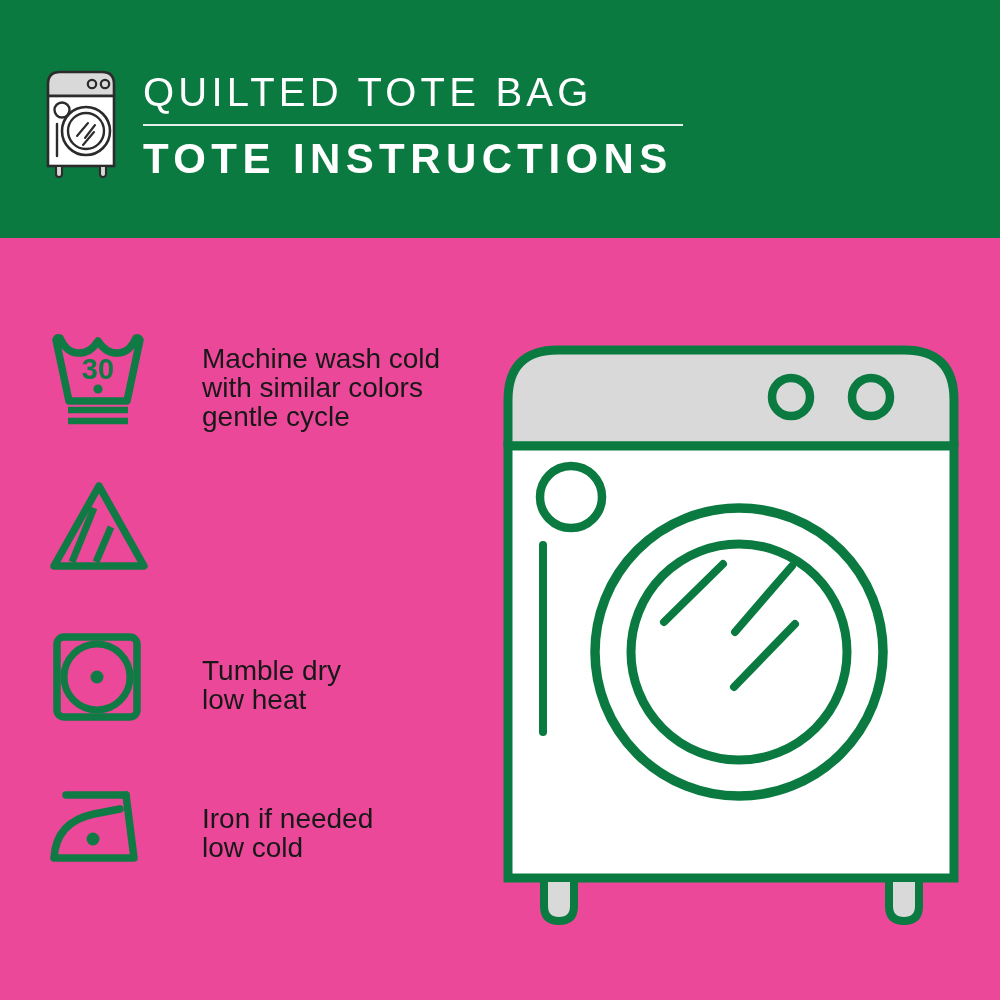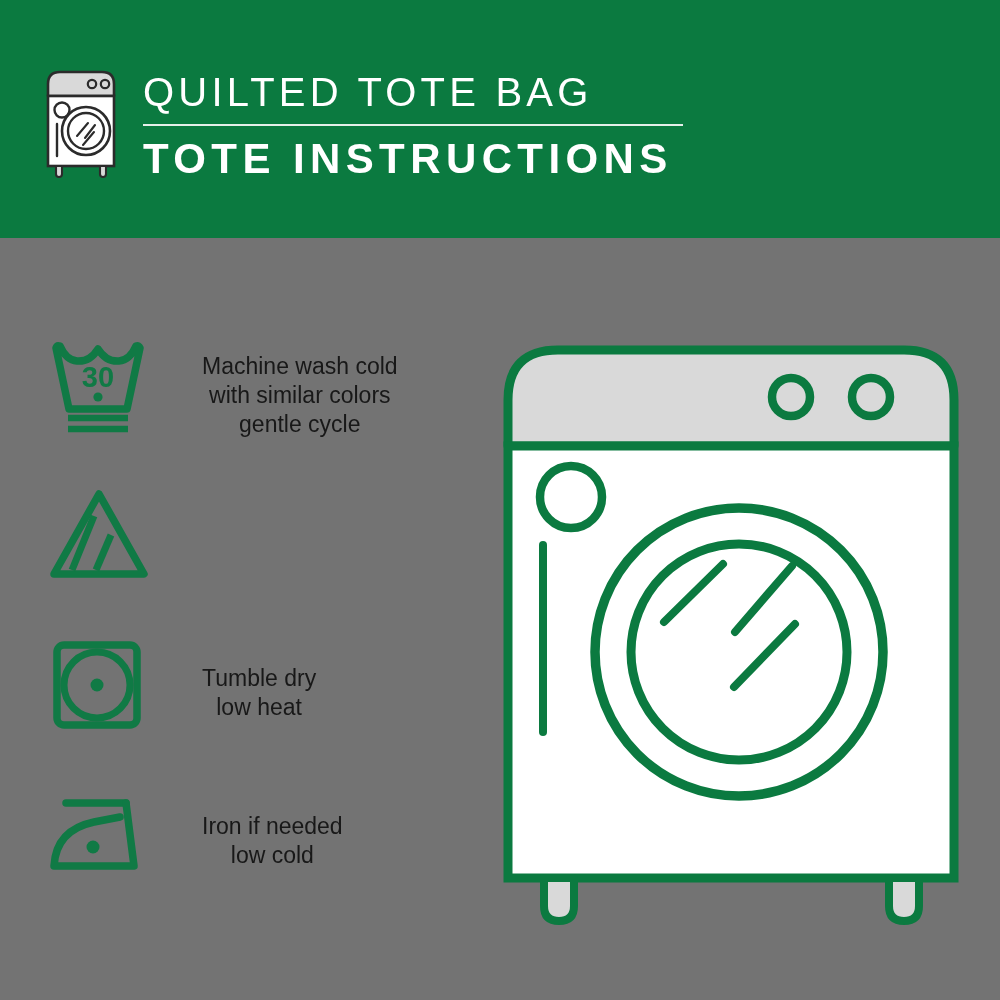--- a/index.html
+++ b/index.html
@@ -8,21 +8,21 @@
     padding: 0;
     background: #ffffff;
   }
   body {
     font-family: "Liberation Sans", sans-serif;
   }
   #page {
     position: relative;
     width: 1000px;
     height: 1000px;
-    background: #737373;
+    background: #ec4899;
     overflow: hidden;
   }
 
   
   #header-band {
     position: absolute;
     left: 0; top: 0;
     width: 1000px;
     height: 238px;
     background: #0B7A40;
@@ -62,43 +62,42 @@
     letter-spacing: 5.4px;
     line-height: 50px;
     white-space: nowrap;
     font-family: "Liberation Sans", sans-serif;
   }
 
   
   #instructions {
     position: absolute;
     left: 48px;
-    top: 332px;
+    top: 324px;
     width: 420px;
-    text-align: center;
   }
   .instruction-row {
     display: flex;
     align-items: flex-start;
     height: 150px;
   }
   .instruction-icon {
     width: 118px;
     min-width: 118px;
     height: 110px;
     display: flex;
     align-items: flex-start;
     justify-content: flex-start;
     padding-top: 4px;
   }
   .instruction-label {
     padding-left: 36px;
     padding-top: 22px;
     color: #181818;
-    font-size: 23px;
+    font-size: 28px;
     line-height: 29px;
     font-weight: 400;
     font-family: "Liberation Sans", sans-serif;
     white-space: pre-line;
   }
   .row-wash  .instruction-label { padding-top: 20px; }
   .row-bleach .instruction-label { padding-top: 30px; }
   .row-dry    .instruction-label { padding-top: 32px; }
   .row-iron   .instruction-label { padding-top: 30px; }
 

